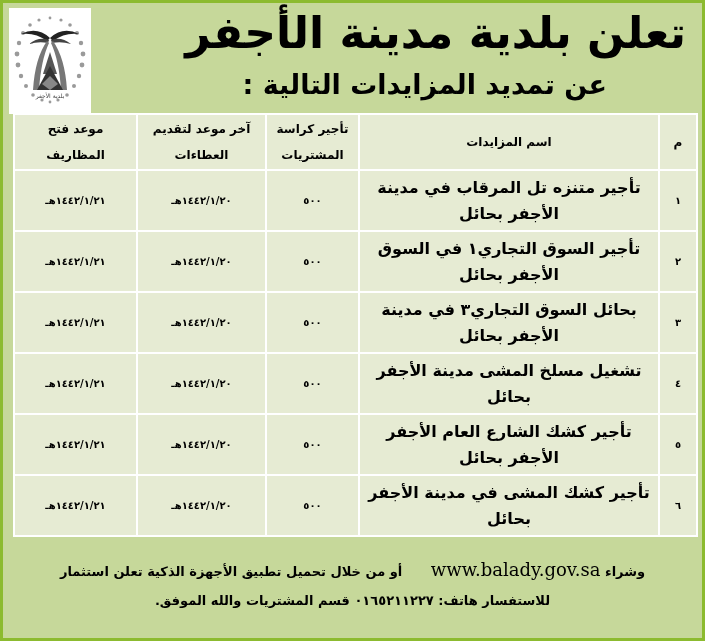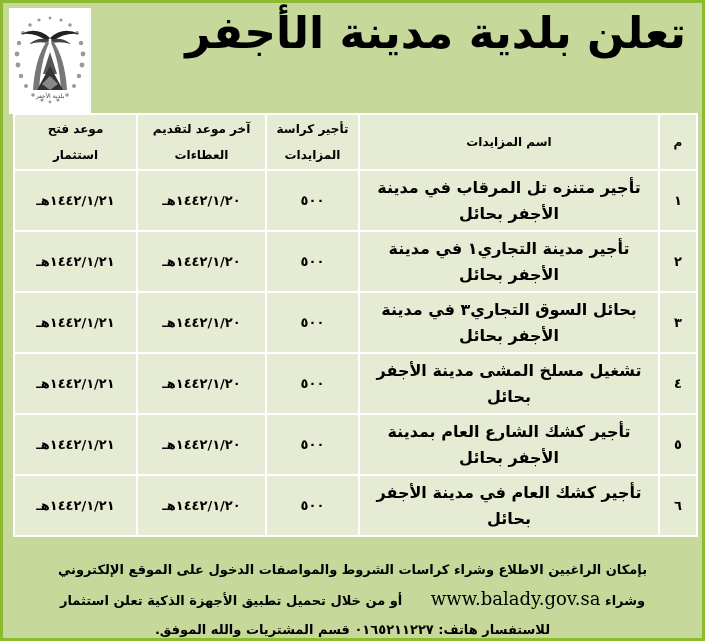--- a/index.html
+++ b/index.html
@@ -40,21 +40,21 @@
     table.auctions td, table.auctions th {
       border: 2px solid #ffffff;
       text-align: center; vertical-align: middle;
       font-family: "DejaVu Sans", sans-serif;
       color: #000; padding: 0 4px;
     }
     table.auctions th {
       font-size: 12px; font-weight: bold; height: 54px; line-height: 26px;
     }
     table.auctions td {
-      height: 59px; font-size: 13px; font-weight: bold;
+      height: 59px; font-size: 10px; font-weight: bold;
     }
     td.name-cell {
       font-size: 16px !important; line-height: 26px; text-align: center;
     }
     td.num-cell { font-size: 13px; }
     .footer {
       position: absolute; left: 14px; right: 14px; top: 552px;
       direction: rtl; text-align: center;
       font-family: "DejaVu Sans", sans-serif; font-weight: bold;
       font-size: 13px; line-height: 29px; color: #000;
@@ -102,86 +102,86 @@
       <path d="M38 33 Q26 50 24 82 L30 82 Q32 52 40 35 Z" fill="#777"></path>
       <path d="M44 33 Q56 50 58 82 L52 82 Q50 52 42 35 Z" fill="#777"></path>
       <path d="M41 44 L34 66 L48 66 Z" fill="#555"></path>
       <path d="M41 58 L28 82 L54 82 Z" fill="#333"></path>
       <path d="M33 76 L41 68 L49 76 L41 82 Z" fill="#888"></path>
       <text x="41" y="90" font-size="6" text-anchor="middle" fill="#444" font-family="DejaVu Sans, sans-serif">بلدية الأجفر</text>
     </svg>
   </div>
 
   <div class="title">تعلن بلدية مدينة الأجفر</div>
+  <div class="subtitle">عن تمديد المزايدات التالية :</div>
 
   <table class="auctions">
     <colgroup>
       <col style="width:38px">
       <col style="width:300px">
       <col style="width:93px">
       <col style="width:129px">
       <col style="width:123px">
     </colgroup>
     <thead>
       <tr>
         <th>م</th>
         <th>اسم المزايدات</th>
-        <th><span>تأجير كراسة</span><br><span>المزايدات</span></th>
+        <th><span>تأجير كراسة</span><br><span>المشتريات</span></th>
         <th><span>آخر موعد لتقديم</span><br><span>العطاءات</span></th>
-        <th><span>موعد فتح</span><br><span>استثمار</span></th>
+        <th><span>موعد فتح</span><br><span>المظاريف</span></th>
       </tr>
     </thead>
     <tbody>
       <tr>
         <td class="num-cell">١</td>
         <td class="name-cell"><span>تأجير متنزه تل المرقاب في مدينة</span><br><span>الأجفر بحائل</span></td>
         <td>٥٠٠</td>
         <td>١٤٤٢/١/٢٠هـ</td>
         <td>١٤٤٢/١/٢١هـ</td>
       </tr>
       <tr>
         <td class="num-cell">٢</td>
-        <td class="name-cell"><span>تأجير مدينة التجاري١ في مدينة</span><br><span>الأجفر بحائل</span></td>
+        <td class="name-cell"><span>تأجير السوق التجاري١ في السوق</span><br><span>الأجفر بحائل</span></td>
         <td>٥٠٠</td>
         <td>١٤٤٢/١/٢٠هـ</td>
         <td>١٤٤٢/١/٢١هـ</td>
       </tr>
       <tr>
         <td class="num-cell">٣</td>
         <td class="name-cell"><span>بحائل السوق التجاري٣ في مدينة</span><br><span>الأجفر بحائل</span></td>
         <td>٥٠٠</td>
         <td>١٤٤٢/١/٢٠هـ</td>
         <td>١٤٤٢/١/٢١هـ</td>
       </tr>
       <tr>
         <td class="num-cell">٤</td>
         <td class="name-cell"><span>تشغيل مسلخ المشى مدينة الأجفر</span><br><span>بحائل</span></td>
         <td>٥٠٠</td>
         <td>١٤٤٢/١/٢٠هـ</td>
         <td>١٤٤٢/١/٢١هـ</td>
       </tr>
       <tr>
         <td class="num-cell">٥</td>
-        <td class="name-cell"><span>تأجير كشك الشارع العام بمدينة</span><br><span>الأجفر بحائل</span></td>
+        <td class="name-cell"><span>تأجير كشك الشارع العام الأجفر</span><br><span>الأجفر بحائل</span></td>
         <td>٥٠٠</td>
         <td>١٤٤٢/١/٢٠هـ</td>
         <td>١٤٤٢/١/٢١هـ</td>
       </tr>
       <tr>
         <td class="num-cell">٦</td>
-        <td class="name-cell"><span>تأجير كشك العام في مدينة الأجفر</span><br><span>بحائل</span></td>
+        <td class="name-cell"><span>تأجير كشك المشى في مدينة الأجفر</span><br><span>بحائل</span></td>
         <td>٥٠٠</td>
         <td>١٤٤٢/١/٢٠هـ</td>
         <td>١٤٤٢/١/٢١هـ</td>
       </tr>
     </tbody>
   </table>
 
   <div class="footer">
-    <div>بإمكان الراغبين الاطلاع وشراء كراسات الشروط والمواصفات الدخول على الموقع الإلكتروني</div>
     <div>
       <span>وشراء</span>
       <span class="url">www.balady.gov.sa</span>
       <span>أو من خلال تحميل تطبيق الأجهزة الذكية تعلن استثمار</span>
     </div>
     <div>للاستفسار هاتف: ٠١٦٥٢١١٢٢٧ قسم المشتريات والله الموفق.</div>
   </div>
 
 </div>
 

